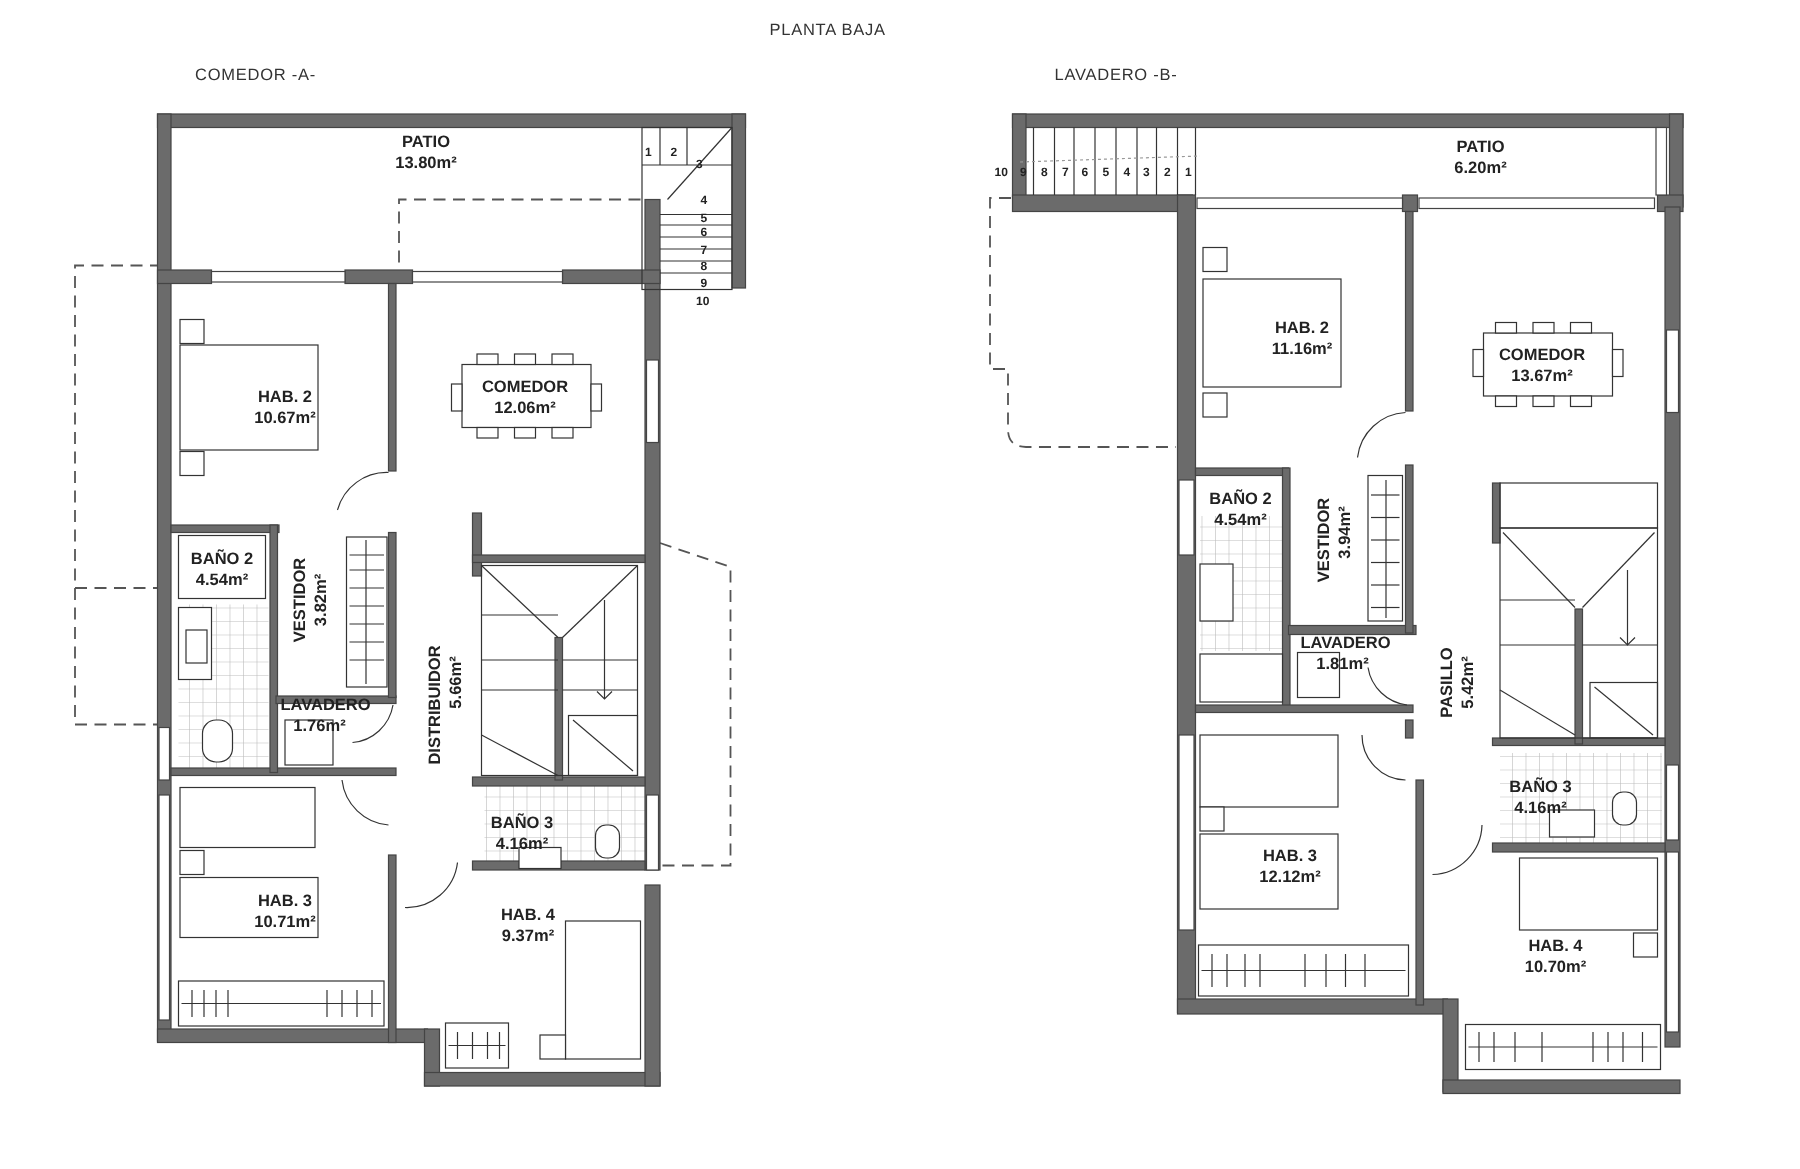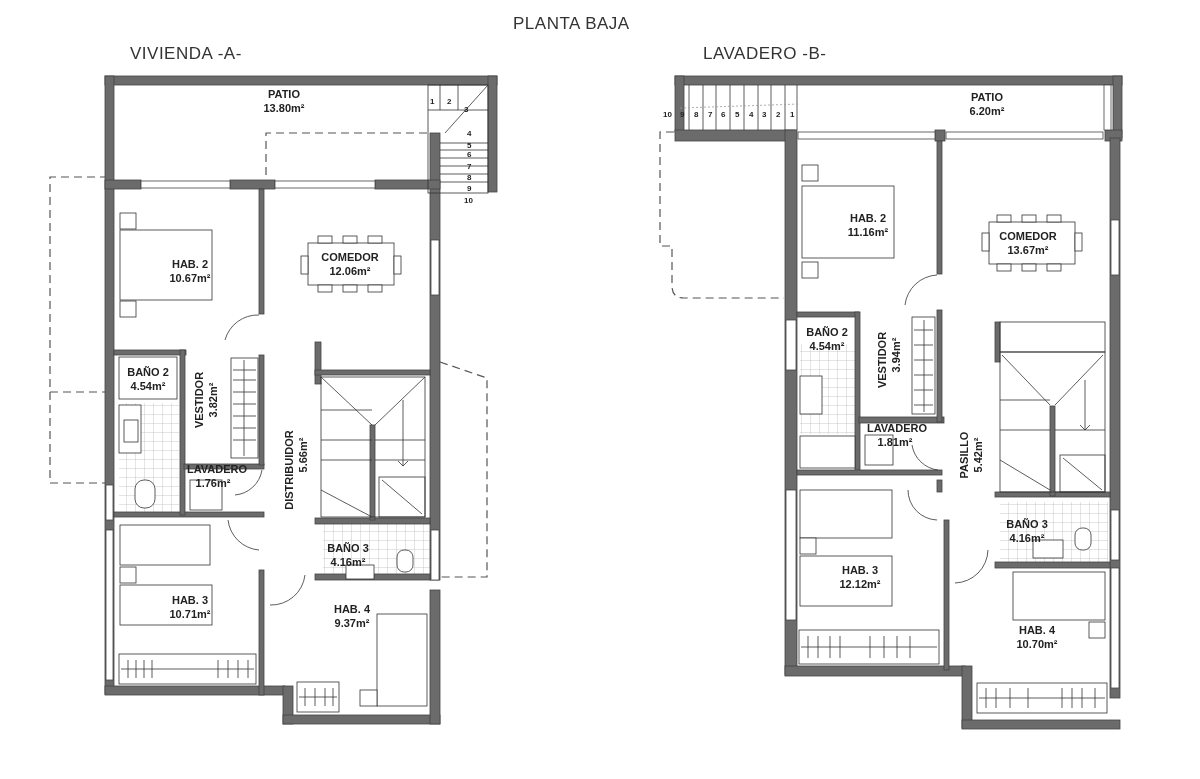--- a/index.html
+++ b/index.html
@@ -1,26 +1,26 @@
 <!DOCTYPE html>
 <html><head>
 <meta charset="utf-8">
 <style>
   html,body{margin:0;padding:0;background:#fff;}
   body{width:1200px;height:779px;position:relative;overflow:hidden;font-family:"Liberation Sans",sans-serif;}
-  .title{position:absolute;font-family:"Liberation Sans",sans-serif;color:#333;font-size:17px;letter-spacing:0.5px;}
+  .title{position:absolute;font-family:"Liberation Sans",sans-serif;color:#333;font-size:11px;letter-spacing:0.5px;}
   svg{position:absolute;left:0;top:0;}
   .lbl{font-family:"Liberation Sans",sans-serif;font-weight:bold;font-size:11px;fill:#222;}
   .num{font-family:"Liberation Sans",sans-serif;font-weight:bold;font-size:8px;fill:#222;}
 </style>
 </head>
 <body>
 
 <div class="title" style="left:513px;top:14px;">PLANTA BAJA</div>
-<div class="title" style="left:130px;top:44px;">VIVIENDA -A-</div>
+<div class="title" style="left:130px;top:44px;">COMEDOR -A-</div>
 <div class="title" style="left:703px;top:44px;">LAVADERO -B-</div>
 
 <svg width="1200" height="779" viewBox="0 0 1200 779">
   <defs>
     <pattern id="tile" width="9" height="9" patternUnits="userSpaceOnUse">
       <path d="M9 0 L0 0 0 9" fill="none" stroke="#bbb" stroke-width="0.8"></path>
     </pattern>
   </defs>
 
   <g>

